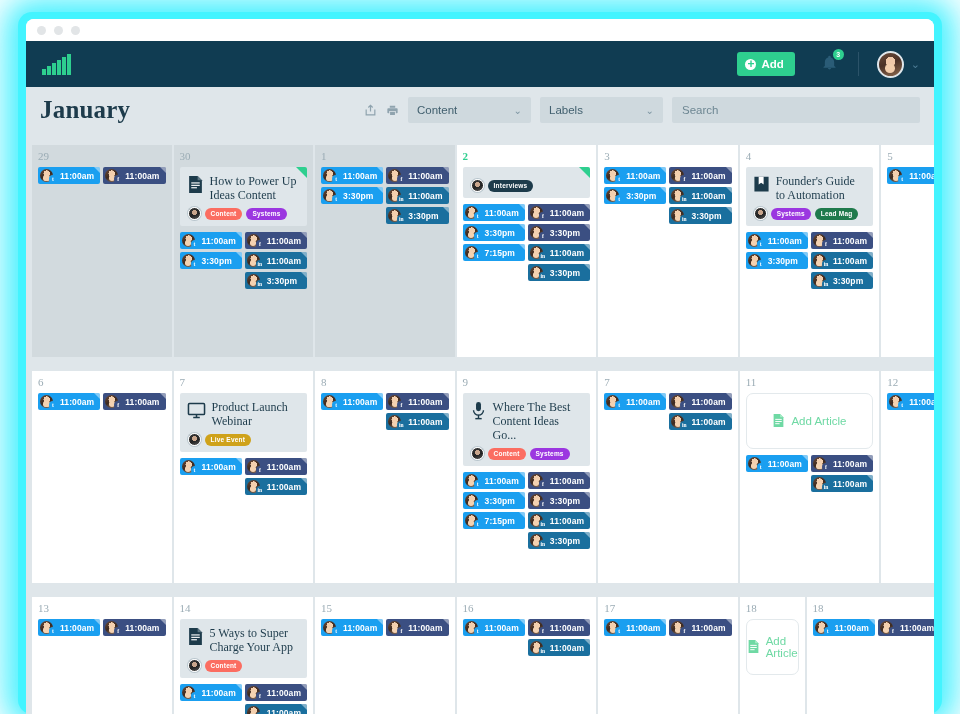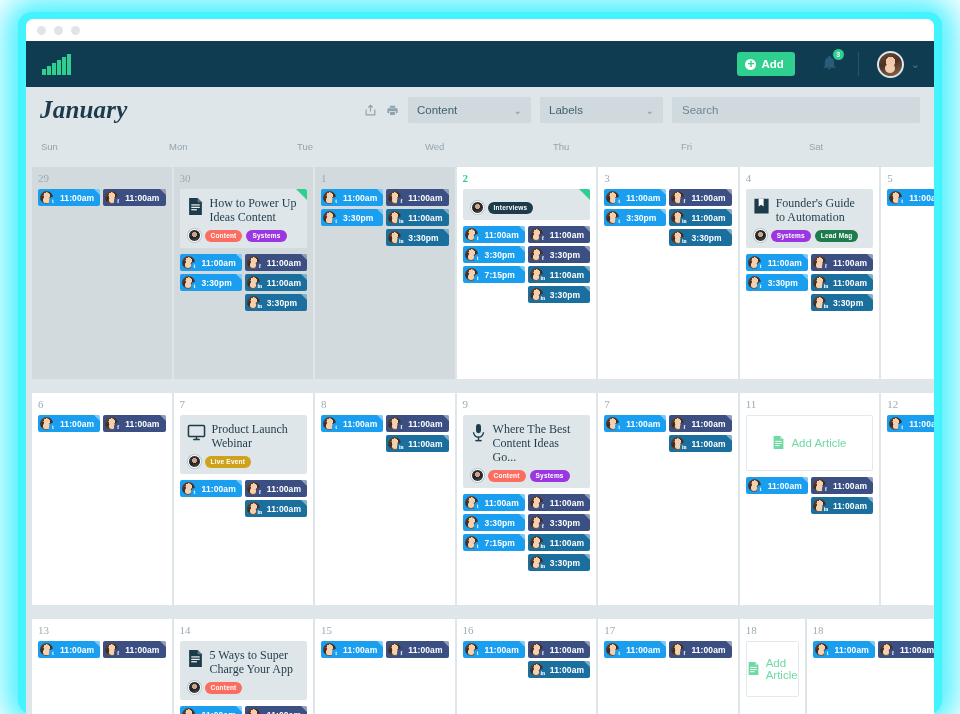--- a/index.html
+++ b/index.html
@@ -85,21 +85,21 @@
     border-radius:44% 44% 50% 50%; background:#f2cdab;
   }
   .caret-nav { color:#4e7e97; font-size:11px; margin-left:7px; cursor:pointer; }
   
   .toolbar {
     height: 46px; background: #dfe6ea; display: flex; align-items: center;
     padding: 0 14px 0 14px;
   }
   .month {
     font-family: "Liberation Serif", serif; font-size: 25px; color: #1d3b4b;
-    font-weight: bold; letter-spacing: .2px; font-style: italic;
+    font-weight: bold; letter-spacing: .2px;
   }
   .tb-right { margin-left: auto; display: flex; align-items: center; gap: 9px; }
   .tb-icon { color: #8fa3ae; cursor: pointer; display: flex; }
   .select {
     background: #cfd9de; border-radius: 2px; height: 26px; width: 123px;
     display: flex; align-items: center; padding: 0 9px;
     color: #42606f; font-size: 11.5px; cursor: pointer;
   }
   .select .cv { margin-left: auto; font-size: 10px; color: #7e96a3; }
   .searchbox {
@@ -149,21 +149,21 @@
                 linear-gradient(160deg,#3a3a3a 0%,#232323 60%,#565656 100%);
     border: 1px solid #fff; box-shadow: 0 0 0 1px #b9c6cd;
   }
   .tag {
     font-size: 6.5px; font-weight: bold; color: #fff; border-radius: 7px;
     padding: 2px 6px 2px 6px; letter-spacing: .2px; white-space: nowrap;
     line-height: 8px;
   }
   
   .addcard {
-    border: 1px solid #e3e9ec; border-radius: 2px; height: 56px;
+    border: 1px solid #e3e9ec; border-radius: 7px; height: 56px;
     display: flex; align-items: center; justify-content: center;
     gap: 6px; color: #6fd9a4; font-size: 11.5px; margin-bottom: 6px;
     cursor: pointer; background: #fff;
   }
   
   .pills { display: flex; gap: 3px; }
   .pillcol { display: flex; flex-direction: column; gap: 3px; flex: 1 1 0; min-width: 0;}
   .pill {
     position: relative; border-radius: 2px; height: 17px; display: flex;
     align-items: center; gap: 4px; padding: 0 6px 0 2px; cursor: pointer;
@@ -256,29 +256,20 @@
           <span>Labels</span>
           <span class="cv">⌄</span>
         </div>
         <div class="searchbox">
           <input type="text" placeholder="Search" style="">
         </div>
       </div>
     </div>
 
     <div class="cal">
-      <div class="dayhead">
-          <div>Sun</div>
-          <div>Mon</div>
-          <div>Tue</div>
-          <div>Wed</div>
-          <div>Thu</div>
-          <div>Fri</div>
-          <div>Sat</div>
-        </div>
       <div id="weeks">
           <div class="week">
             <div class="daycell muted">
               <div class="daynum">29</div>
               <div class="pills">
                 <div class="pillcol">
                   <div class="pill" style="background: rgb(26, 159, 240);">
                     <span class="pav"></span>
                     <span class="snet" style="background:#1a9ff0">t</span>
                     <span class="ptime">11:00am</span>

